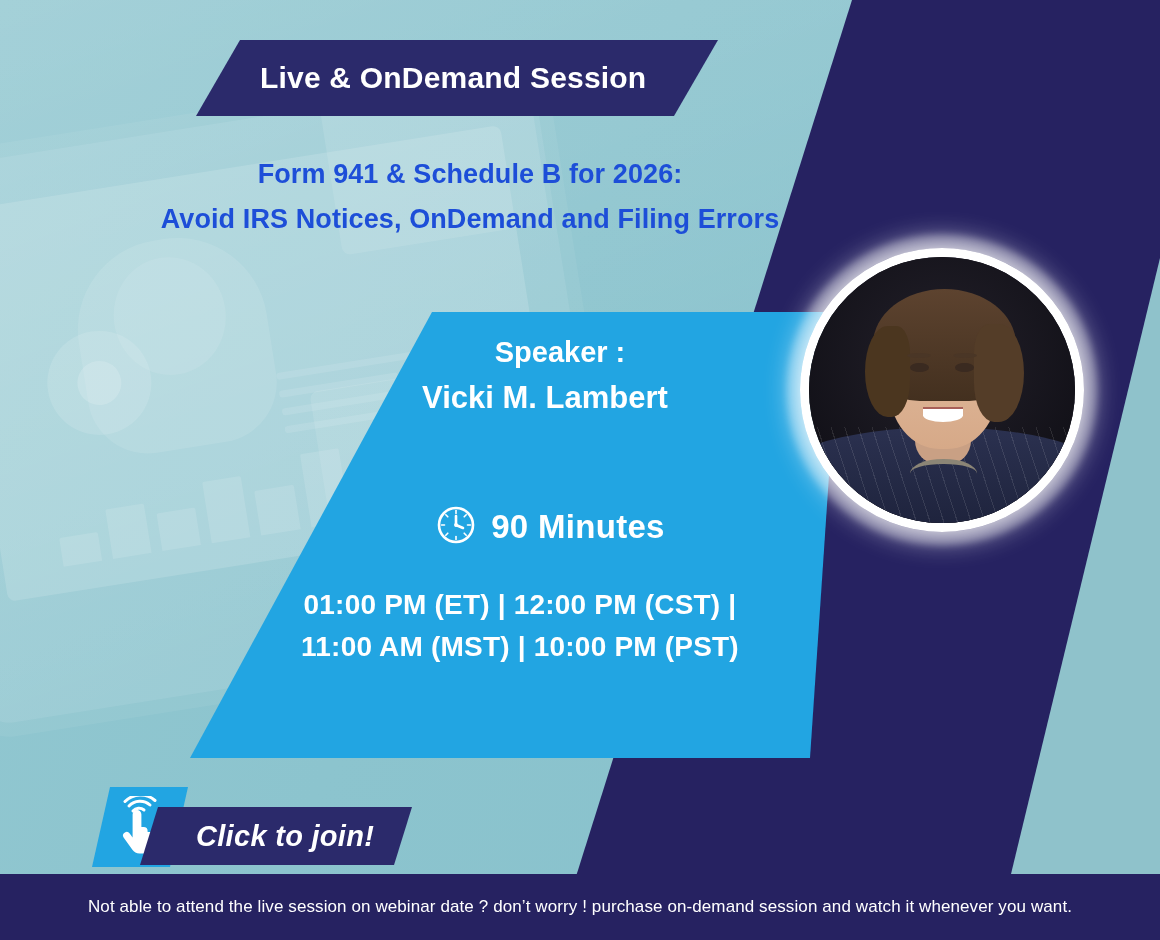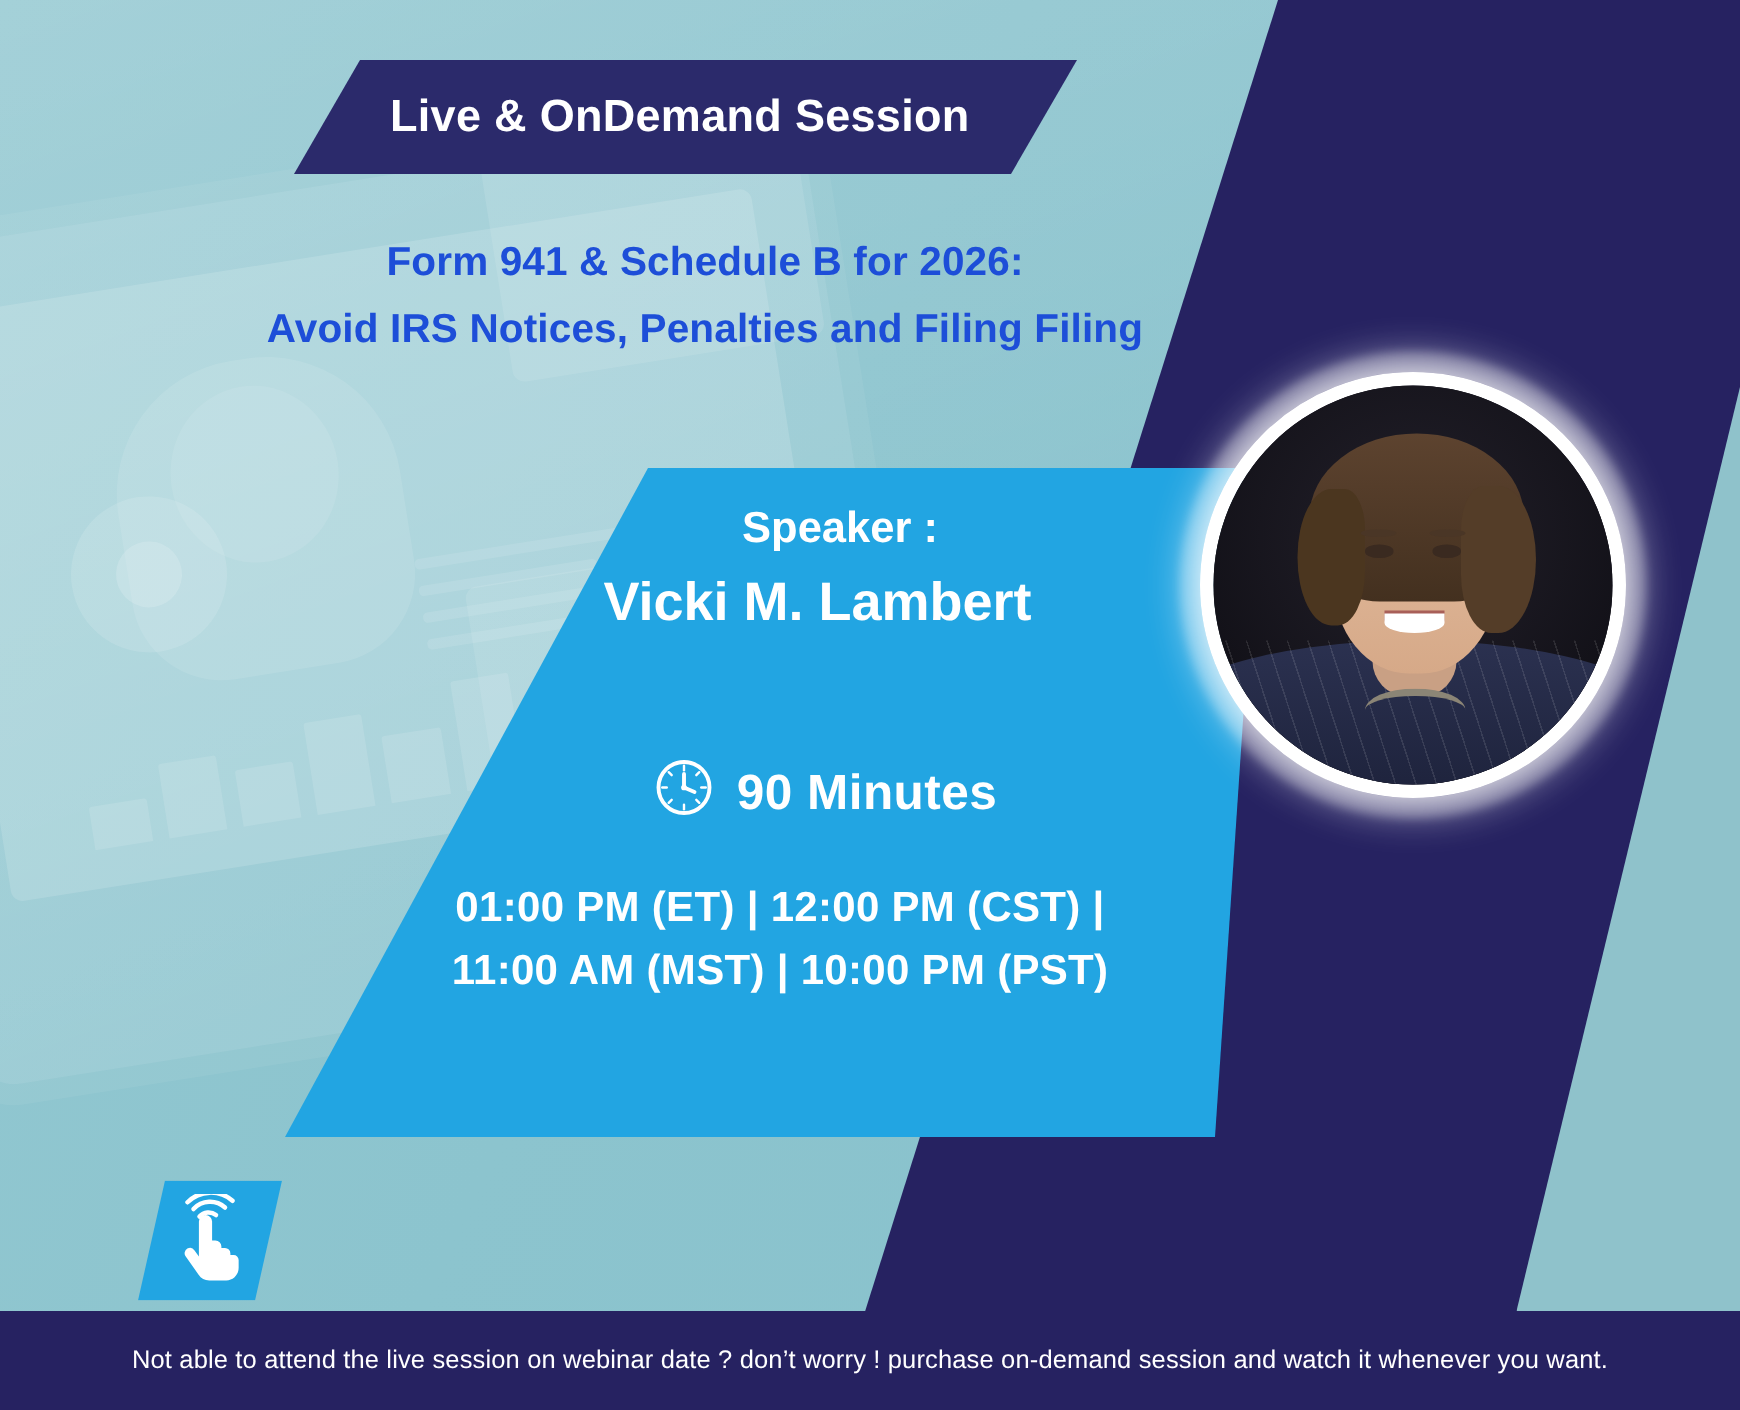--- a/index.html
+++ b/index.html
@@ -66,21 +66,21 @@
   .headline .l1{font-size:27px;letter-spacing:.1px;}
   .headline .l2{font-size:27px;letter-spacing:.1px;margin-top:8px;}
 
   
   .infoblock{position:absolute;left:190px;top:312px;width:650px;height:446px;
     background:#22a5e2;
     clip-path:polygon(242px 0, 650px 0, 620px 446px, 0px 446px);
   }
   .info-inner{position:absolute;left:0;top:0;width:650px;height:446px;color:#fff;text-align:center;}
   .speaker-label{position:absolute;left:180px;top:24px;width:380px;font-size:29px;font-weight:bold;}
-  .speaker-name{position:absolute;left:150px;top:68px;width:410px;font-size:36px;font-weight:bold;}
+  .speaker-name{position:absolute;left:150px;top:68px;width:410px;font-size:31px;font-weight:bold;}
 
   .row-date{position:absolute;left:150px;top:130px;width:420px;
     display:flex;align-items:center;justify-content:center;gap:16px;}
   .row-time{position:absolute;left:150px;top:192px;width:420px;
     display:flex;align-items:center;justify-content:center;gap:14px;}
   .row-date .txt{font-size:33px;font-weight:bold;letter-spacing:.3px;}
   .row-time .txt{font-size:33px;font-weight:bold;letter-spacing:.3px;}
 
   .tz{position:absolute;left:70px;top:272px;width:520px;text-align:center;
       font-size:28px;font-weight:bold;line-height:1.5;letter-spacing:.2px;}
@@ -170,21 +170,21 @@
 
   <div class="wedge-navy"></div>
   <div class="wedge-teal-corner"></div>
 
   <div class="banner">
     <span class="banner-txt">Live &amp; OnDemand Session</span>
   </div>
 
   <div class="headline">
     <div class="l1">Form 941 &amp; Schedule B for 2026:</div>
-    <div class="l2">Avoid IRS Notices, Penalties and Filing Filing</div>
+    <div class="l2">Avoid IRS Notices, OnDemand and Filing Errors</div>
   </div>
 
   <div class="infoblock">
     <div class="info-inner">
       <div class="speaker-label">Speaker :</div>
       <div class="speaker-name">Vicki M. Lambert</div>
 
 
       <div class="row-time">
         <span>
@@ -242,18 +242,21 @@
       <svg width="54" height="58" viewBox="0 0 54 58" aria-hidden="true">
         <g fill="none" stroke="#fff" stroke-width="3" stroke-linecap="round">
           <path d="M20 15 a8 8 0 0 1 11 -1"></path>
           <path d="M16 10 a15 15 0 0 1 21 -1"></path>
           <path d="M12 5.5 a22 22 0 0 1 30 -1"></path>
         </g>
         <path d="M24 14 h0 a4.4 4.4 0 0 1 4.4 4.4 V31 h2.2 a4 4 0 0 1 4 4 v1 h2.4 a3.6 3.6 0 0 1 3.6 3.6 v1 h2.1 a3.4 3.4 0 0 1 3.4 3.4 v5.2 c0 4.6 -3.6 8.4 -8.2 8.4 H26.5 c-3 0 -5.5 -1.4 -7.1 -3.8 L10.6 41.4 a3.6 3.6 0 0 1 1.3 -5 3.7 3.7 0 0 1 4.8 1.2 l2.9 4 V18.4 A4.4 4.4 0 0 1 24 14 z" fill="#ffffff"></path>
       </svg>
     </span>
   </div>
+  <div class="cta-bar">
+    <span class="cta-txt">Click to join!</span>
+  </div>
 
   <div class="footer">
     <span class="footer-txt">Not able to attend the live session on webinar date ? don’t worry ! purchase on-demand session and watch it whenever you want.</span>
   </div>
 
 </div>
 
 </body></html>

